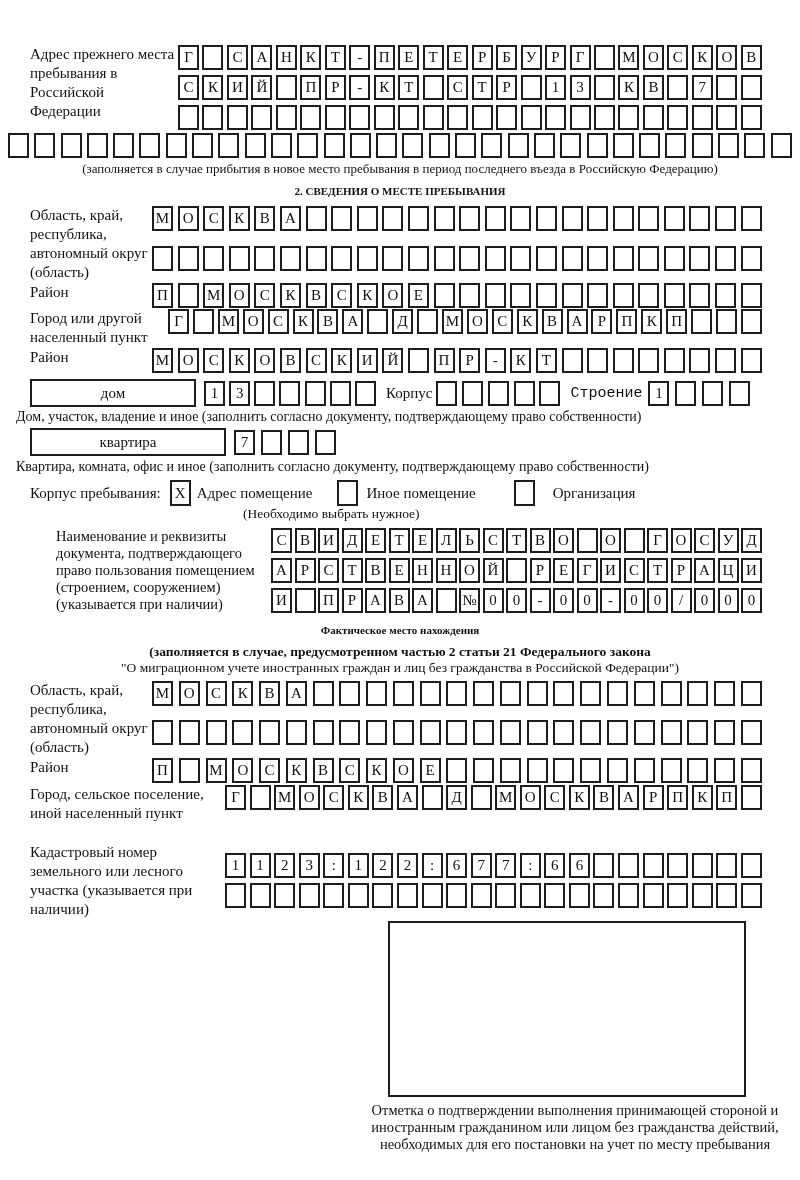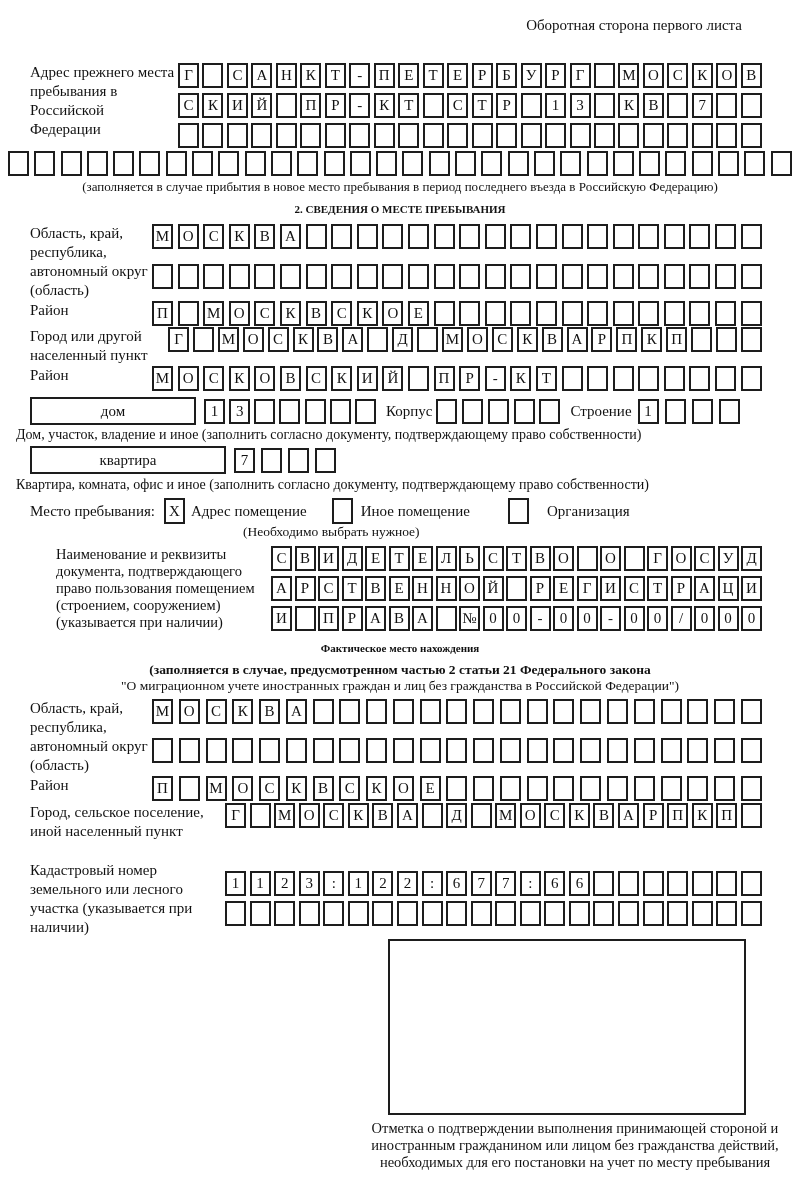--- a/index.html
+++ b/index.html
@@ -37,21 +37,20 @@
   }
   .grp{display:flex;justify-content:space-between;flex:none;}
   .stamp-box{box-sizing:border-box;border:2px solid #1d1d1d;width:358px;height:176px;margin-left:380px;}
   .stamp-caption{width:430px;margin-left:352px;text-align:center;font-size:14.5px;line-height:17px;}
 </style>
 </head>
 <body>
 
 <div class="page">
 
-  <div class="hdr-note">Оборотная сторона первого листа</div>
 
   <div class="fieldrow" style="margin-top:29px;">
     <div class="label lw148">Адрес прежнего места пребывания в Российской Федерации</div>
     <div class="cellsarea">
       <div class="cells">
           <div class="cell">Г</div>
           <div class="cell"></div>
           <div class="cell">С</div>
           <div class="cell">А</div>
           <div class="cell">Н</div>
@@ -331,21 +330,21 @@
         <div class="cell"></div>
       </div>
     <div class="inlabel" style="margin-left:10px;">Корпус</div>
     <div class="grp" style="width:124px;margin-left:4px;">
         <div class="cell"></div>
         <div class="cell"></div>
         <div class="cell"></div>
         <div class="cell"></div>
         <div class="cell"></div>
       </div>
-    <div class="inlabel" style="margin-left:10px;">Строение</div>
+    <div class="inlabel" style="margin-left:10px;font-family:Liberation Mono, monospace;">Строение</div>
     <div class="grp" style="width:102px;margin-left:6px;">
         <div class="cell">1</div>
         <div class="cell"></div>
         <div class="cell"></div>
         <div class="cell"></div>
       </div>
   </div>
   <div class="caption" style="margin-top:2px;margin-left:8px;">Дом, участок, владение и иное (заполнить согласно документу, подтверждающему право собственности)</div>
 
   <div class="inlinebar" style="margin-top:3px;">
@@ -353,21 +352,21 @@
     <div class="grp" style="width:102px;margin-left:8px;">
         <div class="cell">7</div>
         <div class="cell"></div>
         <div class="cell"></div>
         <div class="cell"></div>
       </div>
   </div>
   <div class="caption" style="margin-top:3px;margin-left:8px;">Квартира, комната, офис и иное (заполнить согласно документу, подтверждающему право собственности)</div>
 
   <div class="inlinebar" style="margin-top:5px;">
-    <div class="inlabel">Место пребывания:</div>
+    <div class="inlabel">Корпус пребывания:</div>
     <div class="cb" style="margin-left:9px;">X</div>
     <div class="inlabel" style="margin-left:6px;">Адрес помещение</div>
     <div class="cb" style="margin-left:25px;"></div>
     <div class="inlabel" style="margin-left:8px;">Иное помещение</div>
     <div class="cb" style="margin-left:38px;"></div>
     <div class="inlabel" style="margin-left:18px;">Организация</div>
   </div>
   <div style="font-size:13.5px;margin-left:235px;line-height:16px;">(Необходимо выбрать нужное)</div>
 
   <div class="fieldrow" style="margin-top:6px;margin-left:48px;">

